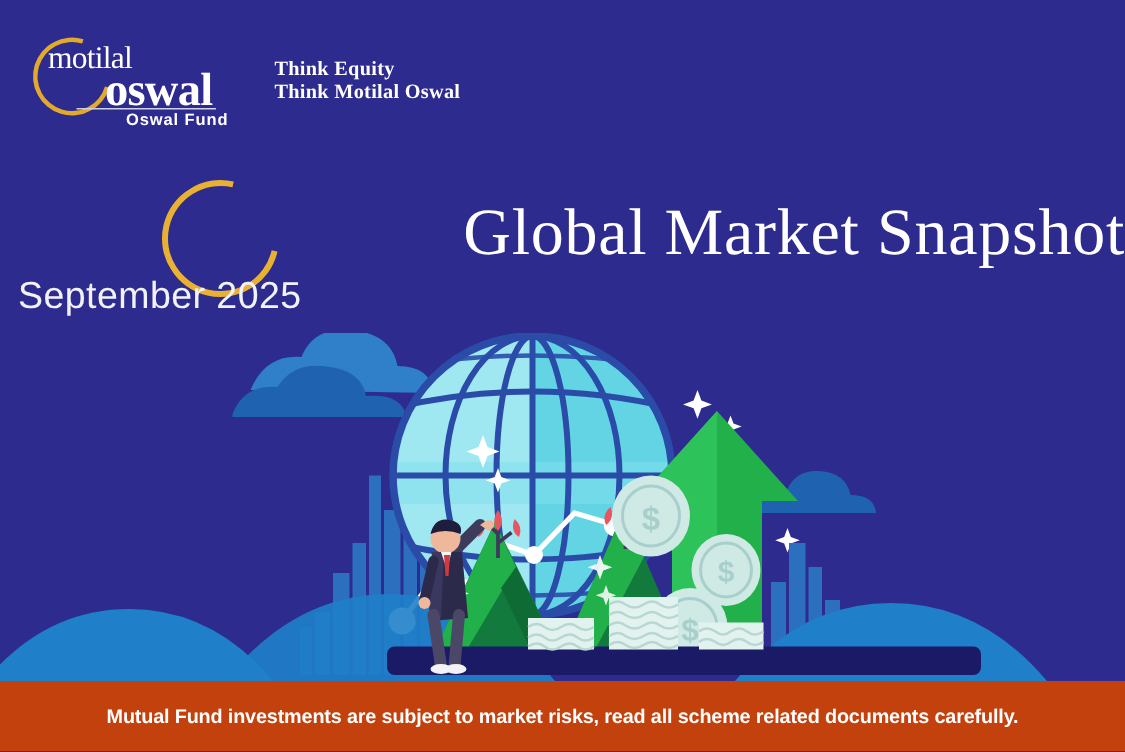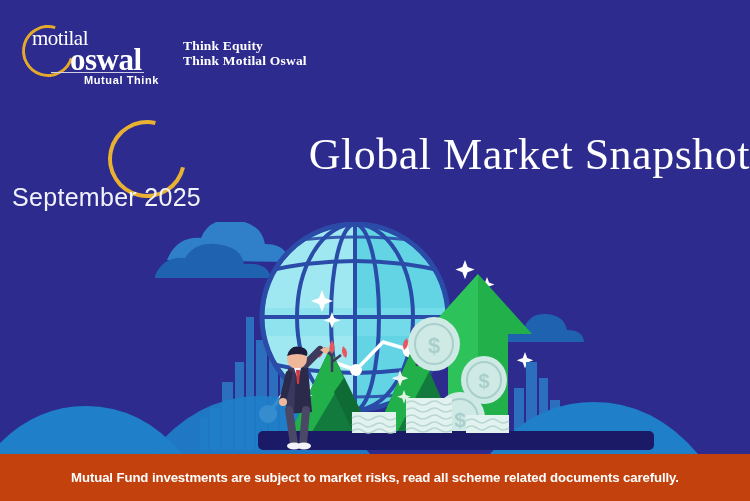--- a/index.html
+++ b/index.html
@@ -188,21 +188,21 @@
 <body>
 
 <div id="poster">
 
   <div class="brand">
     <div class="logo-wrap">
       <div class="logo-arc"></div>
       <div class="logo-motilal">motilal</div>
       <div class="logo-oswal">oswal</div>
       <div class="logo-rule"></div>
-      <div class="logo-mf">Mutual Think</div>
+      <div class="logo-mf">Oswal Fund</div>
     </div>
     <div class="tagline">Think Equity
 Think Motilal Oswal</div>
   </div>
 
   <div class="title-block">
     <div class="title-arc"></div>
     <div class="main-title">Global Market Snapshot</div>
     <div class="sub-title">September 2025</div>
   </div>

